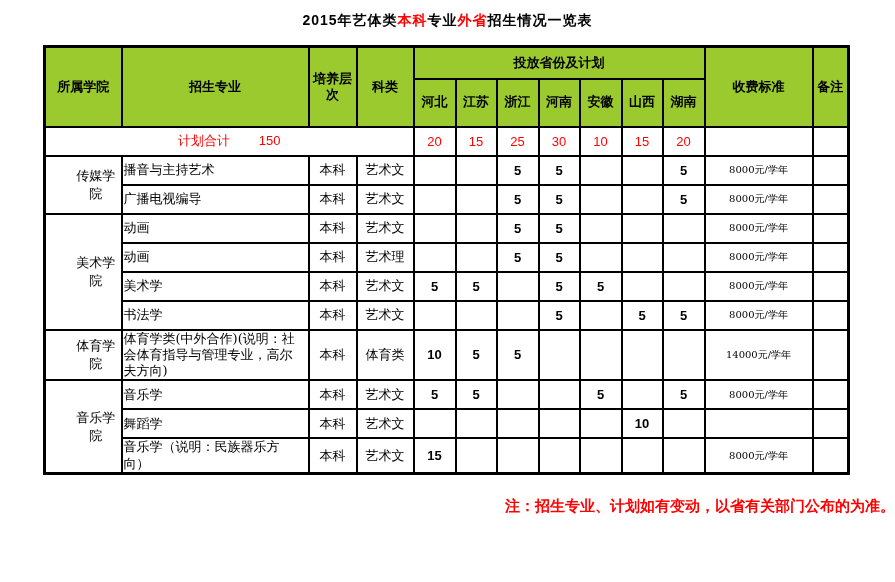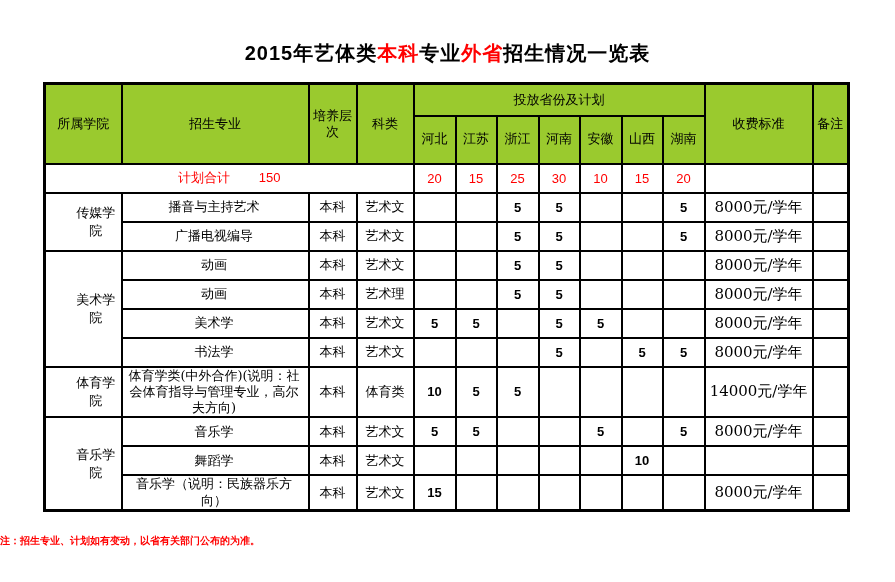--- a/index.html
+++ b/index.html
@@ -8,74 +8,74 @@
     --border-black:#000000;
   }
   html,body{margin:0;padding:0;background:#ffffff;}
   body{
     width:895px;height:582px;overflow:hidden;
     font-family:"Liberation Sans","DejaVu Sans",sans-serif;
     color:#000;
   }
   .title{
     text-align:center;
-    font-size:20px;
-    font-weight:bold;
-    padding-top:40px;
+    font-size:14px;
+    font-weight:bold;
+    padding-top:12px;
     letter-spacing:1px;
     font-family:"Liberation Sans","DejaVu Sans",sans-serif;
   }
   .title .red{color:var(--accent-red,#FF0000);}
   table.main{
     border-collapse:collapse;
     table-layout:fixed;
     width:804px;
     margin:15px 0 0 43px;
     border:3px solid var(--border-black,#000);
   }
   th,td{
     border:2px solid var(--border-black,#000);
     font-size:13px;
     padding:0 3px;
     overflow:hidden;
     vertical-align:middle;
   }
   th{
     background:var(--header-green,#9ACA2E);
-    font-weight:normal;
+    font-weight:bold;
     text-align:center;
     line-height:1.25;
   }
   tr.hdr1{height:32px;}
   tr.hdr2{height:48px;margin-left:8px;}
   tr.total-row{height:29px;}
   tr.body-row{height:29px;}
   tr.tall-row{height:38px;}
   td{font-family:"DejaVu Serif","Liberation Serif",serif;}
   td.college{text-align:center;padding-left:28px;}
-  td.major{text-align:center;padding-left:1px;line-height:1.25;}
+  td.major{text-align:left;padding-left:1px;line-height:1.25;}
   td.center{text-align:center;}
   td.num{
     text-align:center;
     font-weight:bold;
     font-family:"Liberation Sans","DejaVu Sans",sans-serif;
   }
-  td.fee{text-align:center;font-size:15px;}
+  td.fee{text-align:center;font-size:10px;}
   tr.total-row td{
     color:var(--accent-red,#FF0000);
     font-weight:normal;
     text-align:center;
     font-family:"Liberation Sans","DejaVu Sans",sans-serif;
   }
   tr.total-row .gap{display:inline-block;width:2.2em;}
   .footer-note{
-    text-align:left;
+    text-align:right;
     color:var(--accent-red,#FF0000);
     font-weight:bold;
-    font-size:10px;
+    font-size:15px;
     margin-top:22px;
     font-family:"Liberation Sans","DejaVu Sans",sans-serif;
   }
 </style>
 </head>
 <body>
 
 <div class="title">
   <span>2015年艺体类</span><span class="red">本科</span><span>专业</span><span class="red">外省</span><span>招生情况一览表</span>
 </div>

